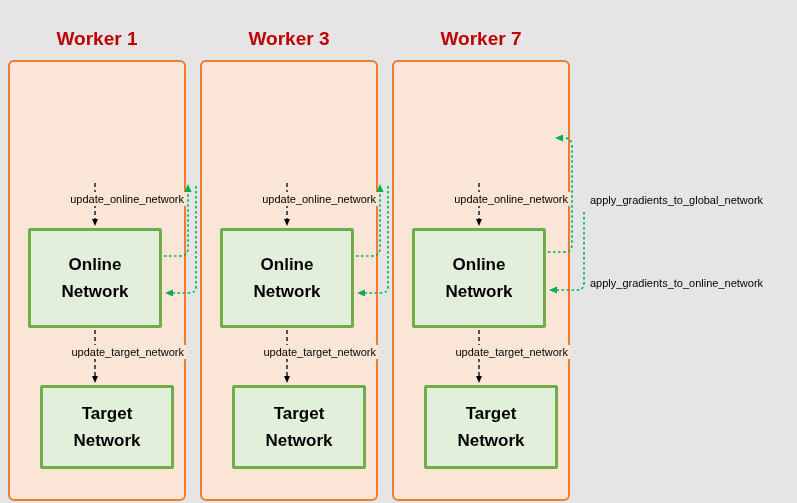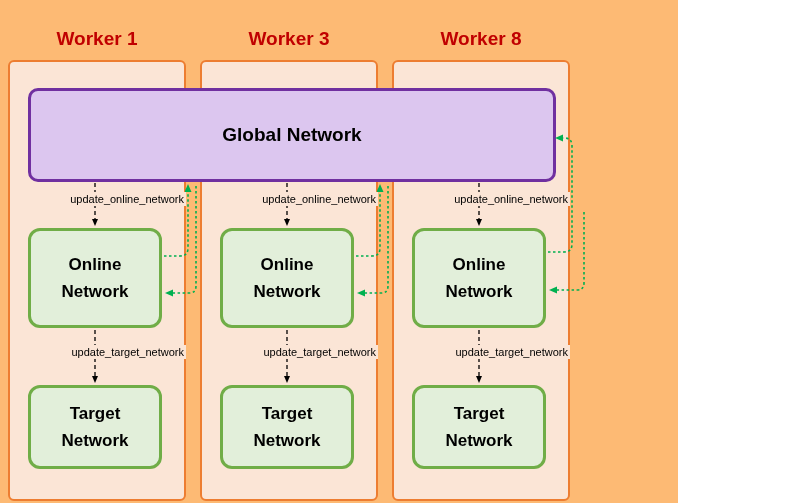--- a/index.html
+++ b/index.html
@@ -1,39 +1,39 @@
 <!DOCTYPE html>
 <html><head>
 <meta charset="utf-8">
 <style>
   html,body{margin:0;padding:0;background:#fff;font-family:"Liberation Sans",sans-serif;}
-  .canvas{position:relative;width:641px;height:503px;background:#fdba74;overflow:hidden;padding-left:37px;}
+  .canvas{position:relative;width:797px;height:503px;background:#e5e5e5;overflow:hidden;}
 
   .worker-box{
     position:absolute;top:60px;width:178px;height:441px;
     background:#FBE5D6;border:2px solid #ED7D31;border-radius:6px;
     box-sizing:border-box;
   }
   .worker-title{
     position:absolute;top:26px;width:178px;height:26px;
     color:#C00000;font-size:19px;font-weight:bold;text-align:center;line-height:26px;
   }
   .global-box{
     position:absolute;left:28px;top:88px;width:528px;height:94px;
     background:#DCC6EF;border:3px solid #7030A0;border-radius:10px;
     box-sizing:border-box;display:flex;align-items:center;justify-content:center;
   }
   .global-box span{font-size:19px;font-weight:bold;color:#000;}
   .net-box{
-    position:absolute;width:134px;background:#E2EFDA;border:3px solid #70AD47;border-radius:12px;
+    position:absolute;width:134px;background:#E2EFDA;border:3px solid #70AD47;border-radius:2px;
     box-sizing:border-box;display:flex;align-items:center;justify-content:center;text-align:center;
   }
   .net-box span{font-size:17px;font-weight:bold;color:#000;display:block;width:90px;line-height:1.6;}
   .online{top:228px;height:100px;}
-  .target{top:385px;height:84px;}
+  .target{top:385px;height:84px;margin-left:12px;}
 
   .edge-label{
     position:absolute;width:178px;text-align:right;font-size:11px;color:#000;
     pointer-events:none;
   }
   .edge-label span{background:#FBE5D6;padding:0 2px;display:inline-block;line-height:14px;}
   .side-label{
     position:absolute;left:590px;width:206px;text-align:left;font-size:11px;color:#000;line-height:14px;
   }
 
@@ -45,25 +45,22 @@
 <body>
 
 <div class="canvas">
 
   <div class="worker-box" style="left:8px"></div>
   <div class="worker-box" style="left:200px"></div>
   <div class="worker-box" style="left:392px"></div>
 
   <div class="worker-title" style="left:8px">Worker 1</div>
   <div class="worker-title" style="left:200px">Worker 3</div>
-  <div class="worker-title" style="left:392px">Worker 8</div>
+  <div class="worker-title" style="left:392px">Worker 7</div>
 
-  <div class="global-box">
-    <span>Global Network</span>
-  </div>
 
   <div class="net-box online" style="left:28px">
     <span>Online Network</span>
   </div>
   <div class="net-box online" style="left:220px">
     <span>Online Network</span>
   </div>
   <div class="net-box online" style="left:412px">
     <span>Online Network</span>
   </div>
@@ -106,14 +103,16 @@
   </svg>
 
   <div class="edge-label" style="left:8px;top:192px"><span>update_online_network</span></div>
   <div class="edge-label" style="left:200px;top:192px"><span>update_online_network</span></div>
   <div class="edge-label" style="left:392px;top:192px"><span>update_online_network</span></div>
 
   <div class="edge-label" style="left:8px;top:345px"><span>update_target_network</span></div>
   <div class="edge-label" style="left:200px;top:345px"><span>update_target_network</span></div>
   <div class="edge-label" style="left:392px;top:345px"><span>update_target_network</span></div>
 
+  <div class="side-label" style="top:193px">apply_gradients_to_global_network</div>
+  <div class="side-label" style="top:276px">apply_gradients_to_online_network</div>
 
 </div>
 
 </body></html>

